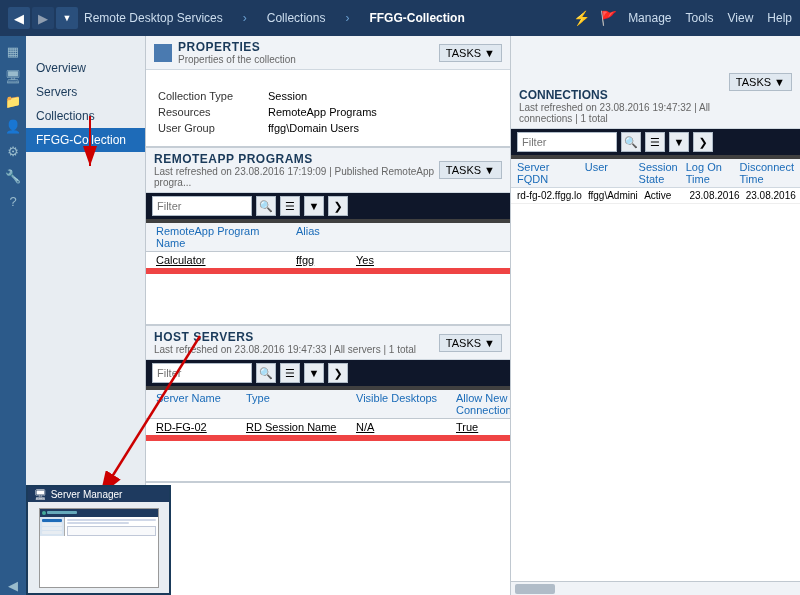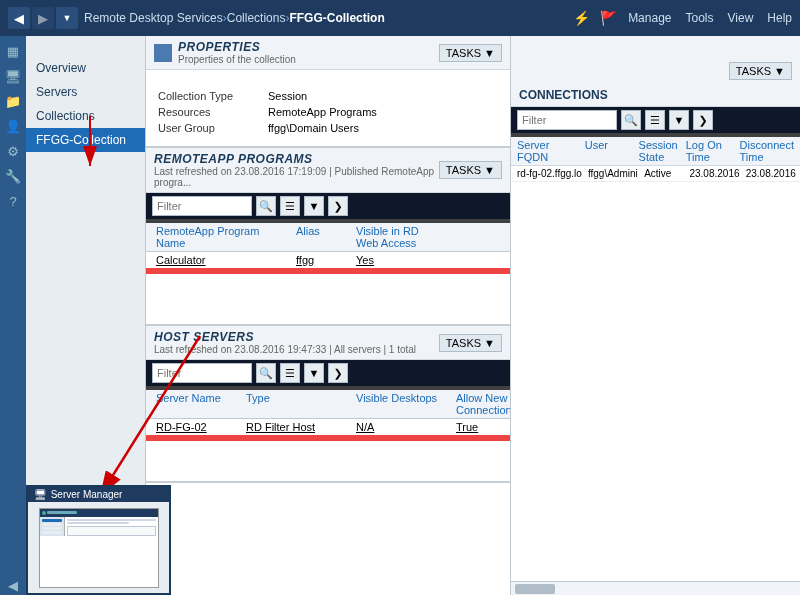--- a/index.html
+++ b/index.html
@@ -16,21 +16,21 @@
     }
     #title-bar .nav-btns {
       display: flex; align-items: center; gap: 2px; margin-right: 6px;
     }
     .nav-btn {
       background: #2a4f7c; border: none; color: #fff; cursor: pointer;
       width: 22px; height: 22px; font-size: 13px; display: flex; align-items: center; justify-content: center;
       border-radius: 2px;
     }
     #breadcrumb {
-      display: flex; align-items: flex-start; gap: 0; font-size: 12px; color: #cde;
+      display: flex; align-items: flex-start; gap: 20px; font-size: 12px; color: #cde;
       flex: 1;
     }
     #breadcrumb .sep { color: #6a9fd0; }
     #breadcrumb .current { color: #fff; font-weight: 600; }
     .title-right {
       display: flex; align-items: center; gap: 10px; font-size: 12px;
     }
     .title-right .icon-btn {
       color: #cde; cursor: pointer; font-size: 14px;
     }
@@ -92,21 +92,20 @@
       padding: 4px 8px;
       background: #f0f3f7;
       border-bottom: 1px solid #d0d8e0;
     }
     .section-title {
       font-size: 12px;
       font-weight: 700;
       color: #1a3a5a;
       text-transform: uppercase;
       letter-spacing: 0.5px;
-      font-style: italic;
     }
     .section-subtitle {
       font-size: 10px;
       color: #666;
       font-weight: normal;
       text-transform: none;
     }
     .tasks-btn {
       background: #e0e8f0;
       border: 1px solid #b0bcc8;
@@ -373,21 +372,20 @@
       <div class="filter-bar">
         <input type="text" class="filter-input" placeholder="Filter" style="">
         <button class="filter-icon-btn">🔍</button>
         <button class="filter-icon-btn">☰</button>
         <button class="filter-icon-btn">▼</button>
         <button class="filter-icon-btn">❯</button>
       </div>
       <div class="tbl-header remoteapp-cols">
         <div class="tbl-col">RemoteApp Program Name</div>
         <div class="tbl-col">Alias</div>
-        <div class="tbl-col">Visible in RD Web Access</div>
       </div>
       <div>
         <div class="tbl-row remoteapp-cols">
           <div class="tbl-cell">Calculator</div>
           <div class="tbl-cell">ffgg</div>
           <div class="tbl-cell">Yes</div>
         </div>
       </div>
       <div style="height:50px"></div>
     </div>
@@ -412,34 +410,35 @@
       </div>
       <div class="tbl-header hosts-cols">
         <div class="tbl-col">Server Name</div>
         <div class="tbl-col">Type</div>
         <div class="tbl-col">Visible Desktops</div>
         <div class="tbl-col">Allow New Connections</div>
       </div>
       <div>
         <div class="tbl-row hosts-cols">
           <div class="tbl-cell">RD-FG-02</div>
-          <div class="tbl-cell">RD Filter Host</div>
+          <div class="tbl-cell">RD Session Name</div>
           <div class="tbl-cell">N/A</div>
           <div class="tbl-cell">True</div>
         </div>
       </div>
       <div style="height:40px"></div>
     </div>
 
   </div>
 
   <div id="connections-panel">
     <div class="conn-header">
       <div>
         <div class="conn-title">CONNECTIONS</div>
+        <div class="conn-subtitle">Last refreshed on 23.08.2016 19:47:32 | All connections | 1 total</div>
       </div>
       <button class="tasks-btn">
         <span>TASKS</span>
         <span>▼</span>
       </button>
     </div>
     <div class="filter-bar">
       <input type="text" class="filter-input" placeholder="Filter" style="">
       <button class="filter-icon-btn">🔍</button>
       <button class="filter-icon-btn">☰</button>

